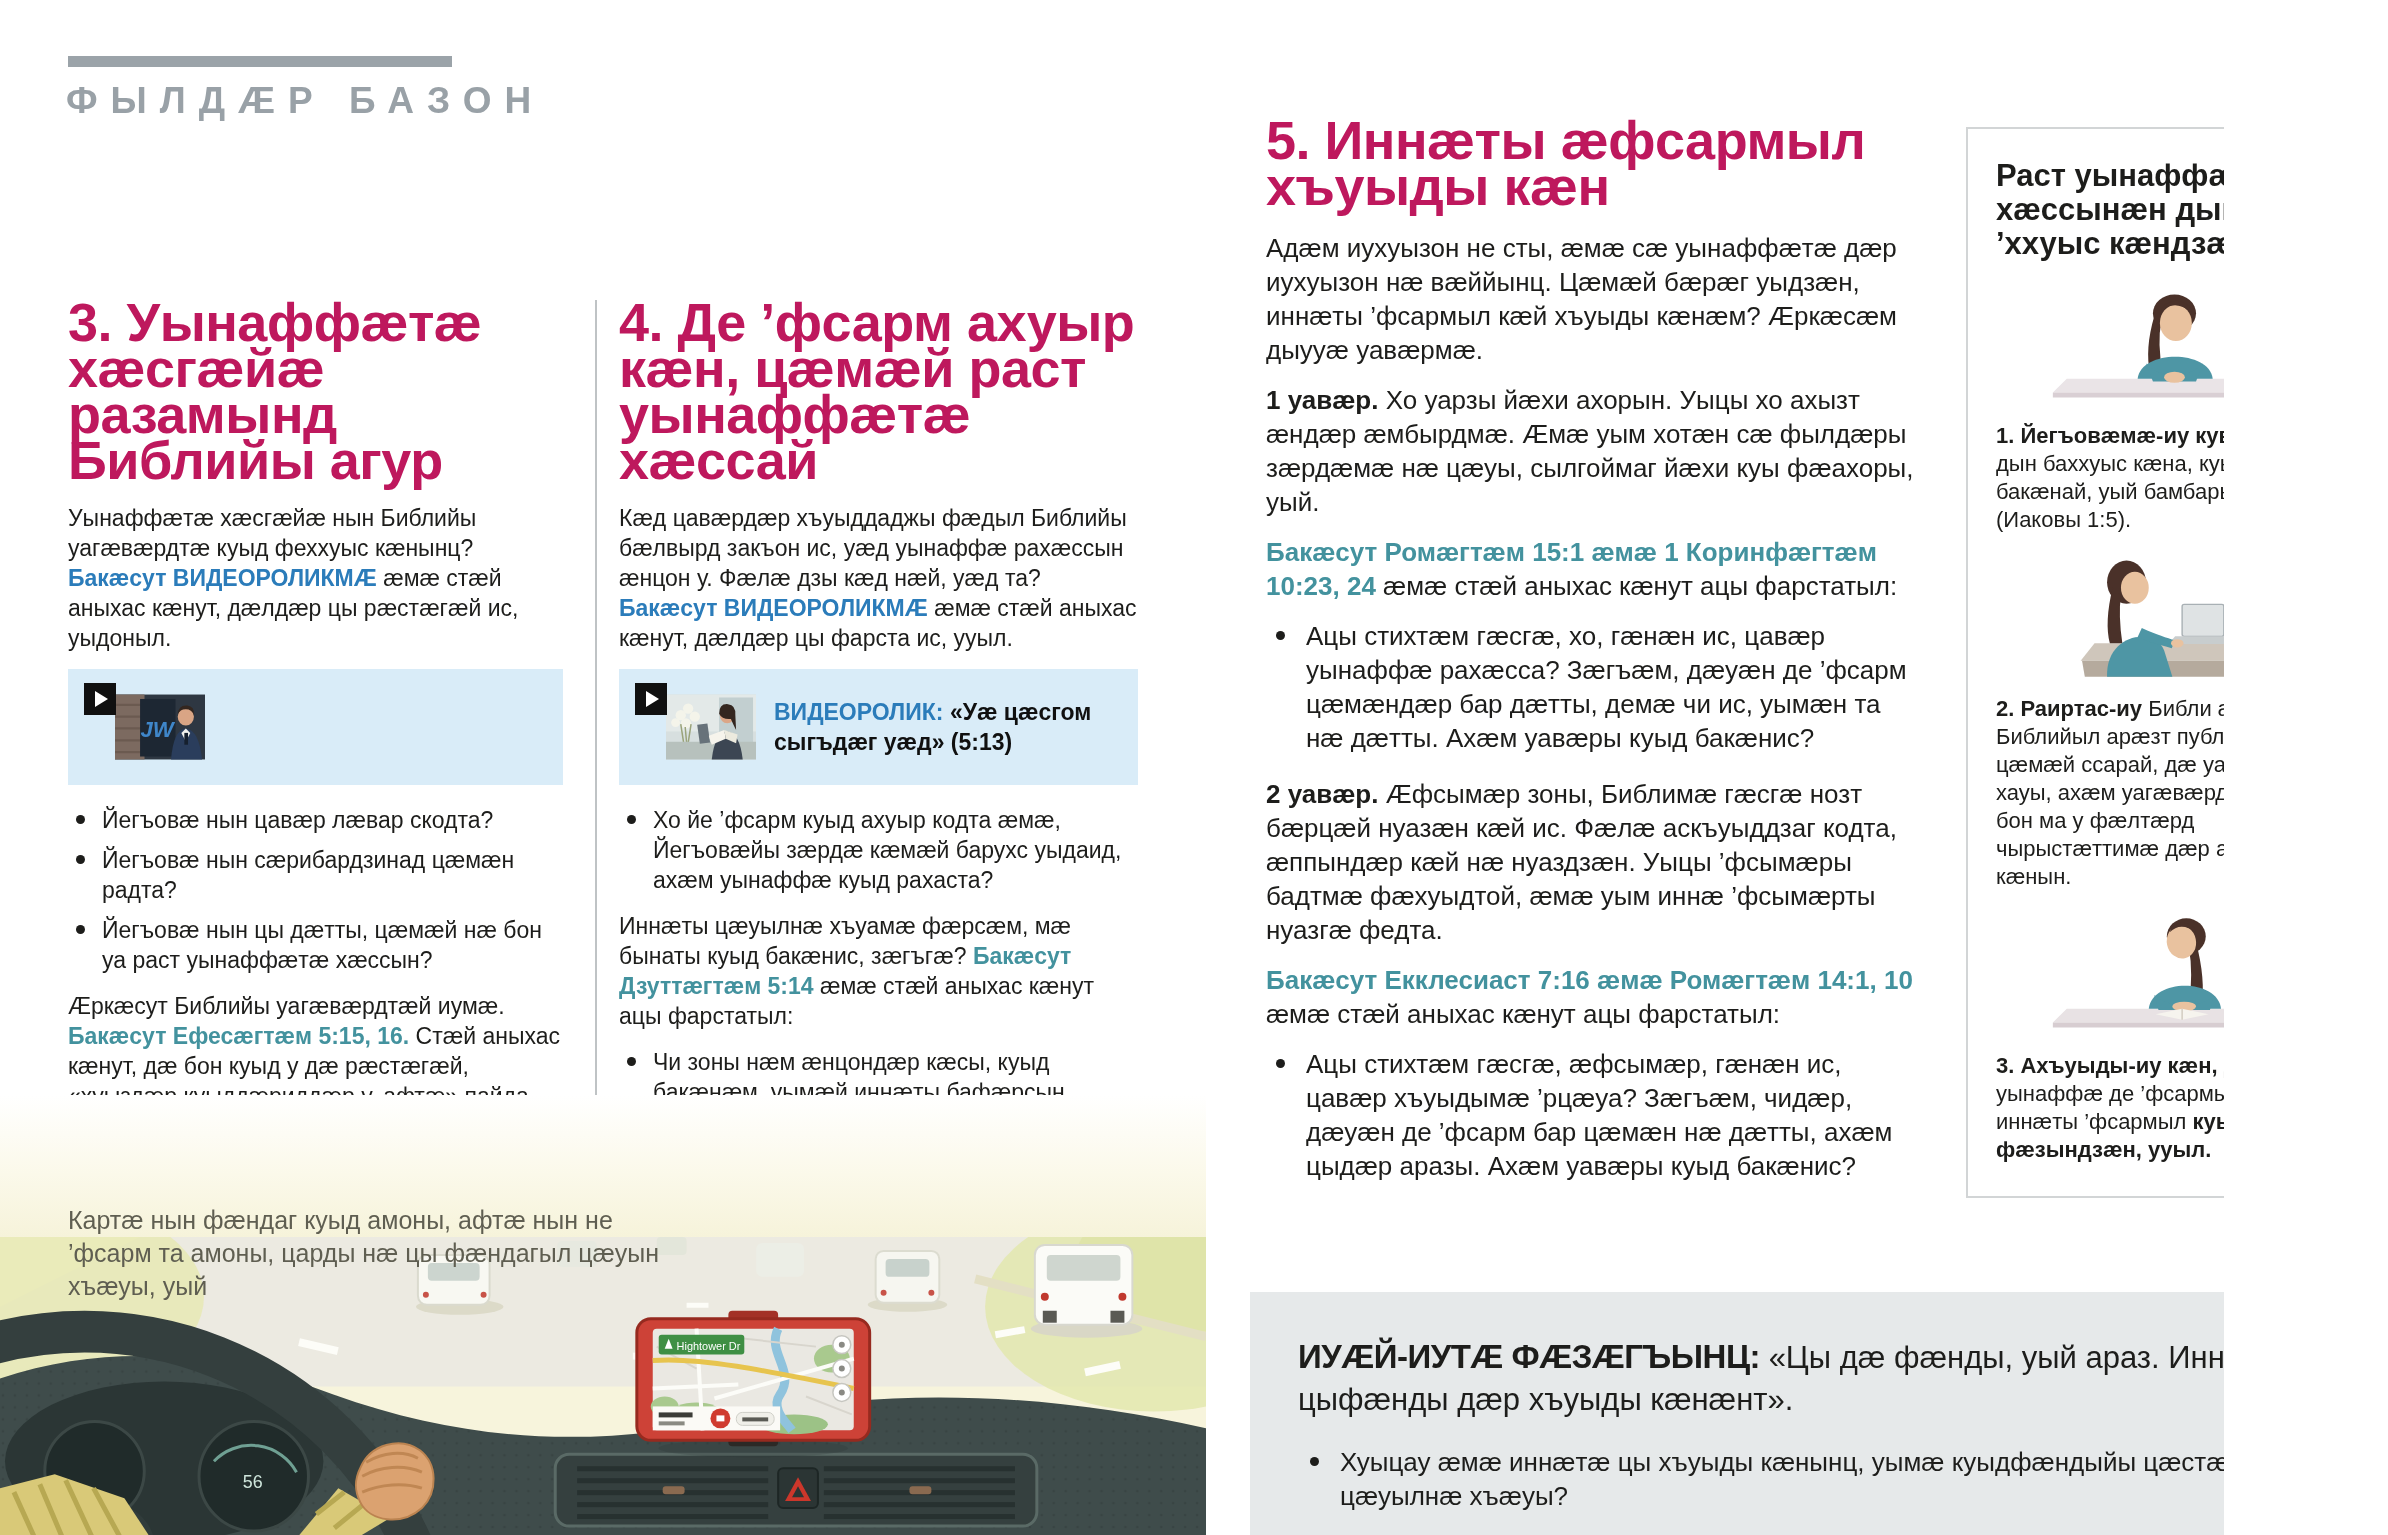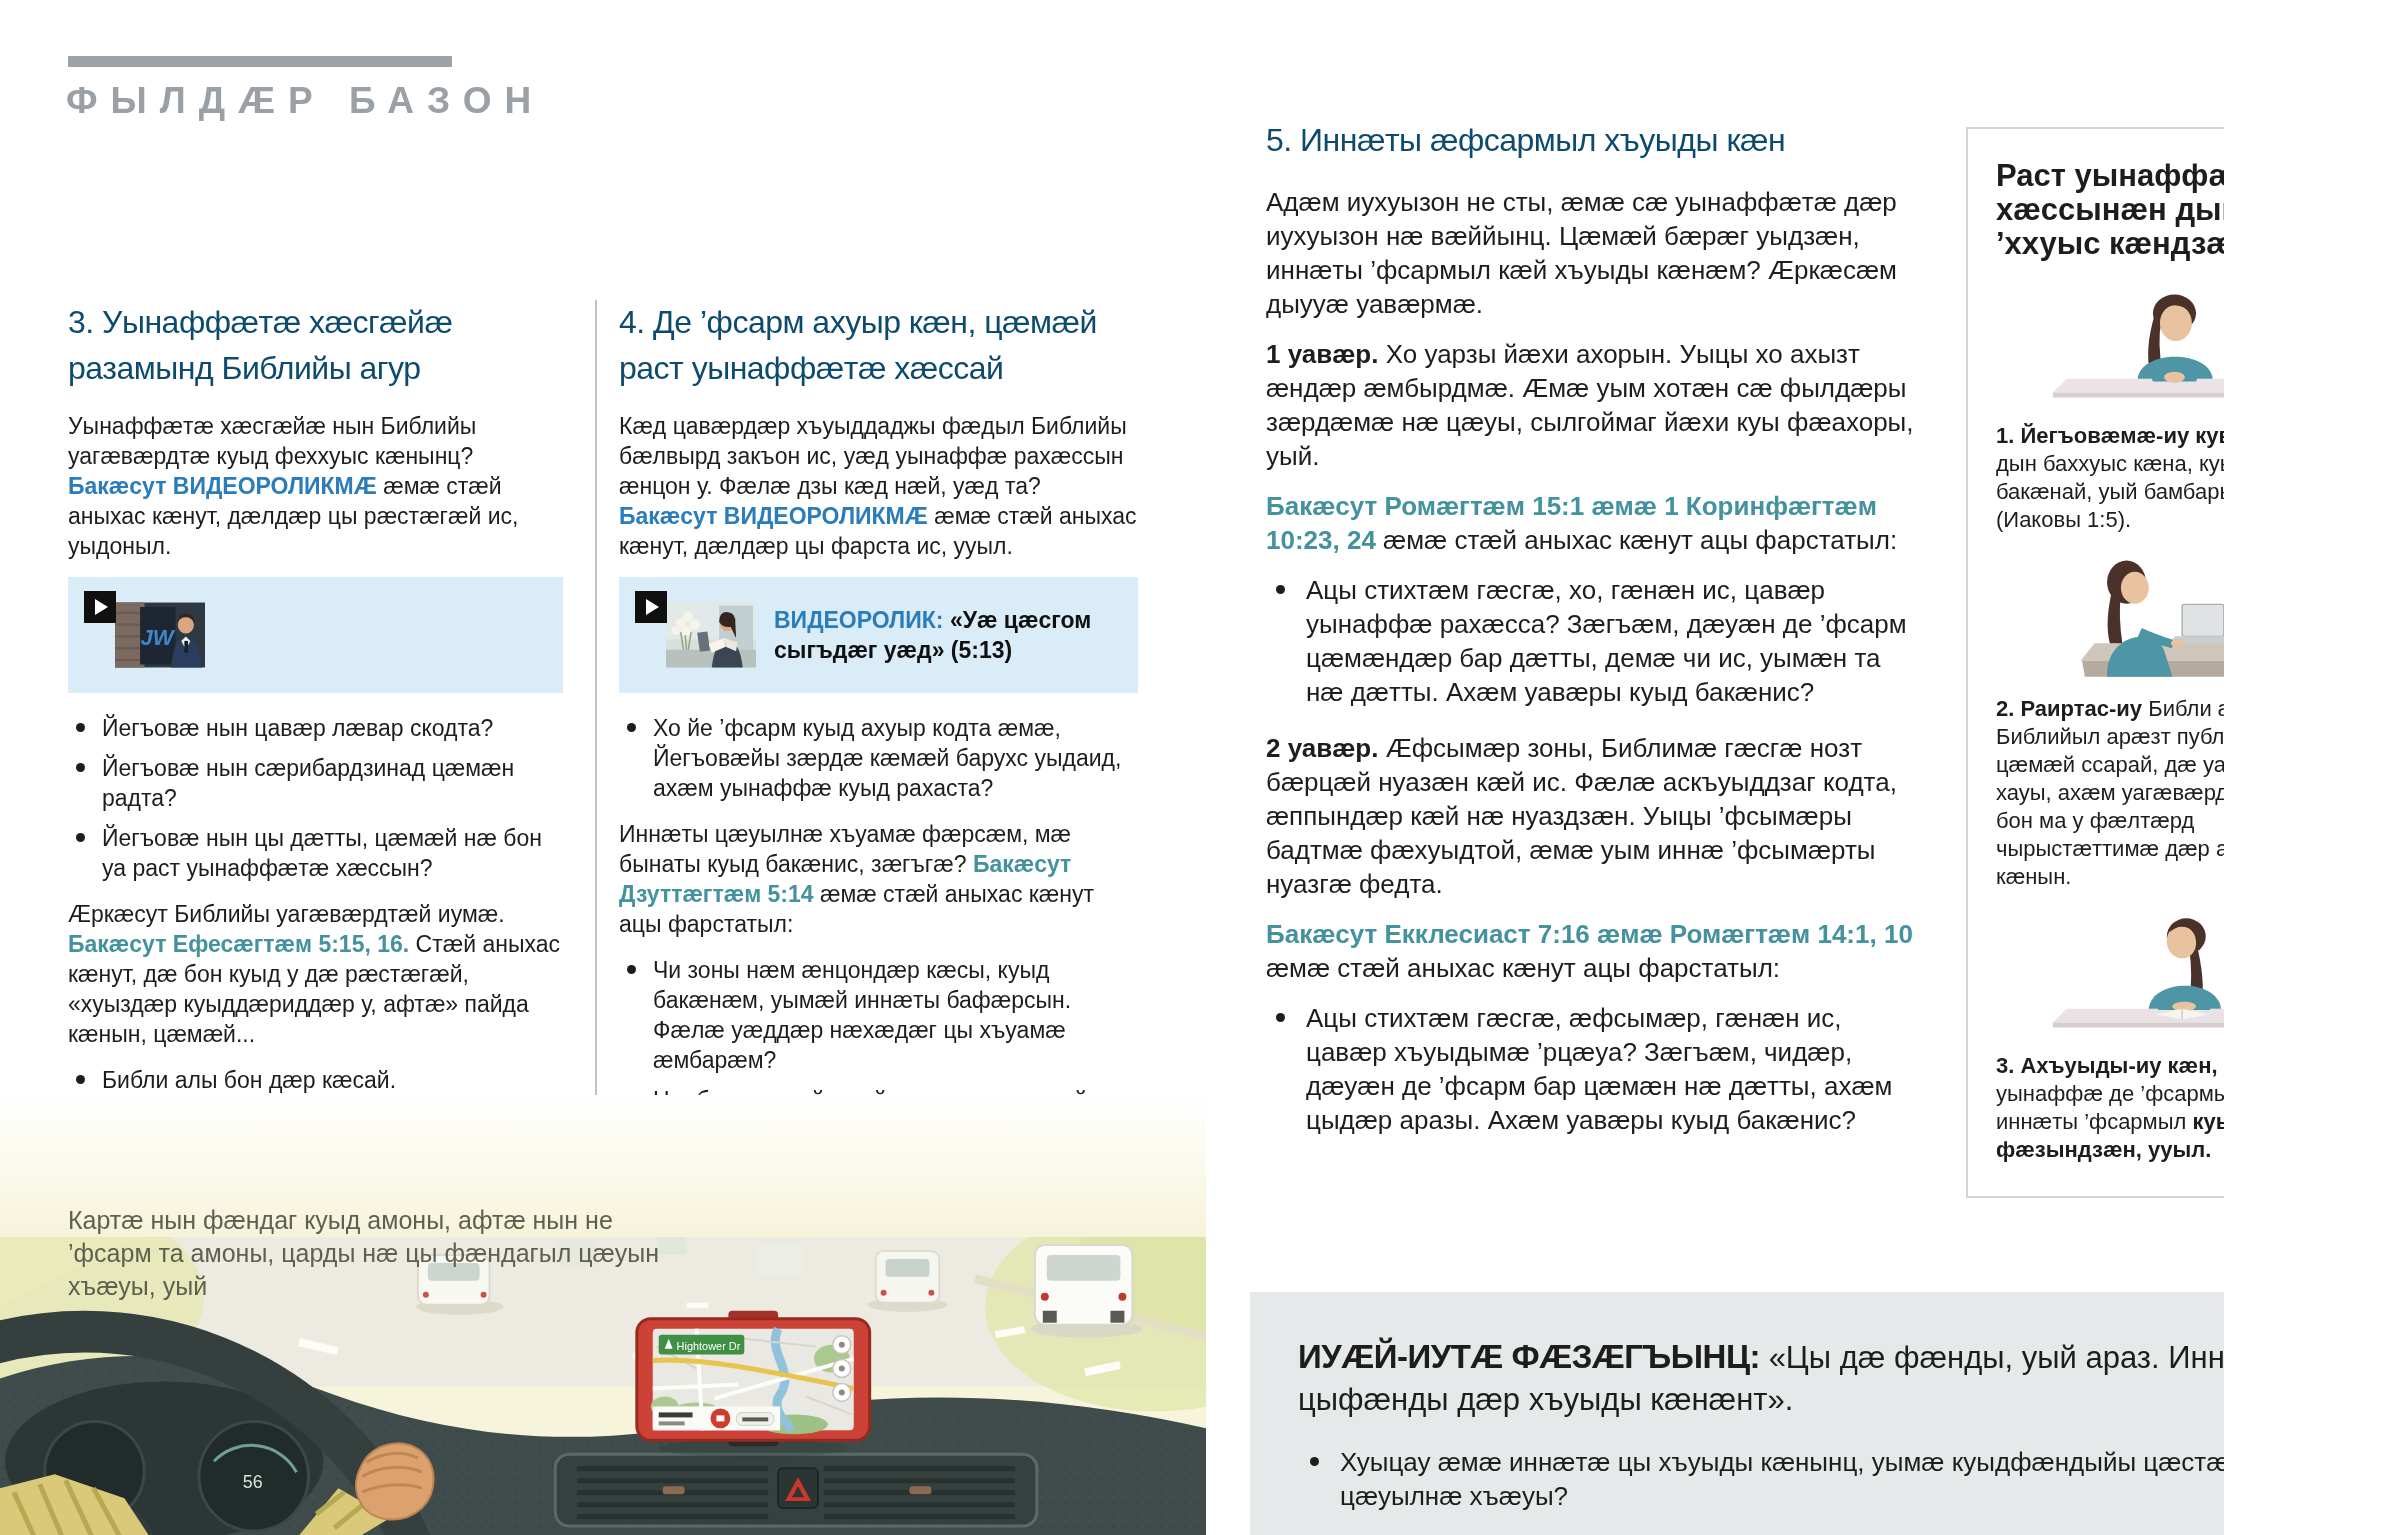--- a/index.html
+++ b/index.html
@@ -11,21 +11,21 @@
   .kicker-bar { position:absolute; left:68px; top:56px; width:384px; height:11px; background:#9ba3a9; }
   .kicker { position:absolute; left:66px; top:80px; font-size:37px; font-weight:bold; letter-spacing:13px; color:#99a1a7; }
   .intro { position:absolute; left:68px; top:149px; width:726px; font-size:30px; line-height:41px; color:#1d1d1b; }
 
   
   .col { position:absolute; top:299px; }
   .col3 { left:68px; width:495px; }
   .col4 { left:619px; width:519px; }
   .col-divider { position:absolute; left:595px; top:300px; width:2px; height:884px; background:#bfc3c5; }
 
-  .h-teal { color:#0c4a6e; font-size:32px; line-height:46px; font-weight:normal; letter-spacing:-0.5px; margin-bottom:20px; }
+  .h-teal { color:#be185d; font-size:54px; line-height:46px; font-weight:bold; letter-spacing:-0.5px; margin-bottom:20px; }
   .col p.body { font-size:23px; line-height:30px; margin-bottom:16px; }
   .link-blue { color:#2b7cba; font-weight:bold; cursor:pointer; }
   .link-teal { color:#43929e; font-weight:bold; cursor:pointer; }
 
   ul.bullets { list-style:none; margin:0 0 16px 0; }
   ul.bullets li { position:relative; padding-left:34px; font-size:23px; line-height:30px; margin-bottom:10px; }
   ul.bullets li::before { content:""; position:absolute; left:8px; top:10px; width:9px; height:9px; border-radius:50%; background:#1d1d1b; }
 
   
   .videobox { display:flex; align-items:center; gap:18px; background:#d9ecf8; padding:14px 16px; margin:6px 0 20px 0; cursor:pointer; }

